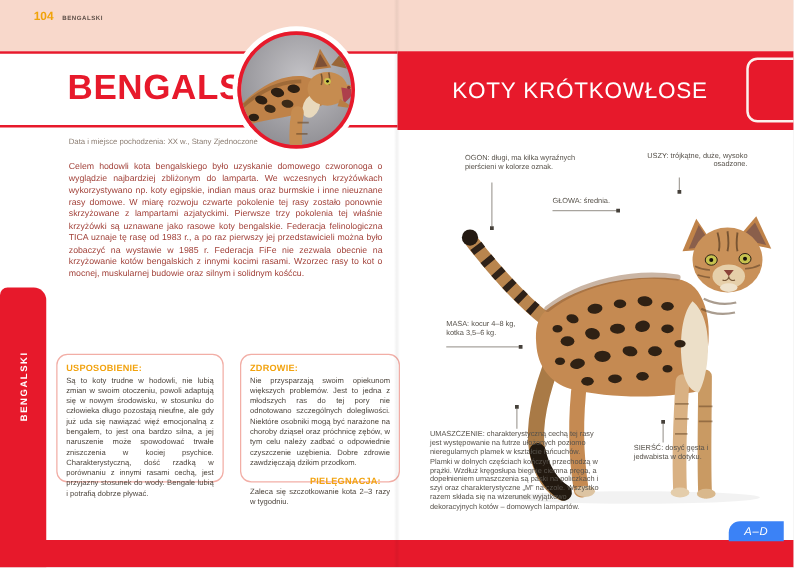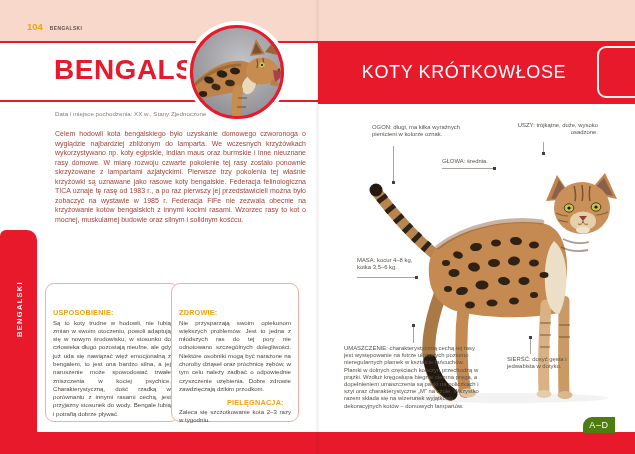--- a/index.html
+++ b/index.html
@@ -3,21 +3,21 @@
 <meta charset="utf-8">
 <style>
   * { margin:0; padding:0; box-sizing:border-box; }
   html,body { background:#e9e9e9; }
   .page {
     position:relative; width:635px; height:454px; background:#ffffff;
     overflow:hidden; font-family:"Liberation Sans", sans-serif;
   }
   
   .topbar { position:absolute; left:0; top:0; width:635px; height:41px; background:#f8d8cb; }
-  .runhead { position:absolute; top:21px; display:flex; align-items:baseline; gap:7px; }
+  .runhead { position:absolute; top:8px; display:flex; align-items:baseline; gap:7px; }
   .runhead.left { left:27px; }
   .runhead.right { right:22px; }
   .pagenum { font-size:9.5px; font-weight:bold; color:#f0a30a; }
   .runtitle { font-size:4.9px; letter-spacing:.4px; color:#5f5049; font-weight:bold; }
   
   .banner-left {
     position:absolute; left:0; top:41px; width:318px; height:61px; background:#fff;
     border-top:2px solid #e7192b; border-bottom:2px solid #e7192b;
   }
   .banner-right {
@@ -39,40 +39,40 @@
     border:3px solid #e7192b; box-shadow:0 0 0 4px #fff; overflow:hidden;
     background:radial-gradient(circle at 55% 38%, #c3c2c6 0%, #8c8b90 85%);
   }
   
   .origin-line { position:absolute; left:55px; top:110px; font-size:6.2px; color:#8b7d72; }
   .intro {
     position:absolute; left:55px; top:129px; width:251px;
     font-size:7px; line-height:9.55px; color:#a2423a; text-align:justify;
   }
   .info-box {
-    position:absolute; top:283px; height:139px; background:#fff;
-    border:1.2px solid #f2aea6; border-radius:9px; padding:24px 7px 5px 7px;
+    position:absolute; top:283px; height:103px; background:#fff;
+    border:1.2px solid #f2aea6; border-radius:9px; padding:6px 7px 5px 7px;
   }
   .info-box.b1 { left:45px; width:134px; }
-  .info-box.b2 { left:171px; width:128px; }
+  .info-box.b2 { left:192px; width:128px; }
   .box-heading { font-size:7.3px; font-weight:bold; color:#f2a30f; letter-spacing:.2px; margin-bottom:1.5px; }
   .box-heading.second { margin-top:4.5px;margin-left:48px; }
   .box-body { font-size:6.1px; line-height:8.3px; color:#4e463e; text-align:justify; }
   
   .spine-tab { position:absolute; left:0; top:230px; width:37px; height:224px; background:#e7192b; border-radius:6px 10px 0 0; }
   .spine-label {
     position:absolute; left:19px; top:309px; transform:translate(-50%,-50%) rotate(-90deg);
     transform-origin:center; color:#fff; font-size:7.5px; font-weight:bold;
     letter-spacing:1.3px; white-space:nowrap;
   }
   .bottom-bar { position:absolute; left:0; top:432px; width:635px; height:22px; background:#e7192b; }
   .index-tab {
-    position:absolute; left:583px; top:417px; width:32px; height:16px; background:#4d7c0f;
+    position:absolute; left:583px; top:417px; width:44px; height:16px; background:#3b82f6;
     border-radius:9px 0 0 0; color:#fff; font-size:9px; letter-spacing:.6px;
-    display:flex; align-items:center; justify-content:center;
+    display:flex; align-items:center; justify-content:center;font-style:italic;
   }
   .fold { position:absolute; left:315px; top:0; width:5px; height:454px;
     background:linear-gradient(90deg, rgba(0,0,0,0) 0%, rgba(0,0,0,0.055) 50%, rgba(0,0,0,0) 100%); }
   
   .anno { position:absolute; font-size:5.9px; line-height:7.3px; color:#57524b; }
   .anno-ogon   { left:372px; top:124px; width:106px; }
   .anno-uszy   { left:506px; top:122px; width:92px; text-align:right; }
   .anno-glowa  { left:442px; top:158px; width:80px; }
   .anno-masa   { left:357px; top:257px; width:62px; }
   .anno-umaszczenie { left:344px; top:345px; width:136px; line-height:7.2px; }

